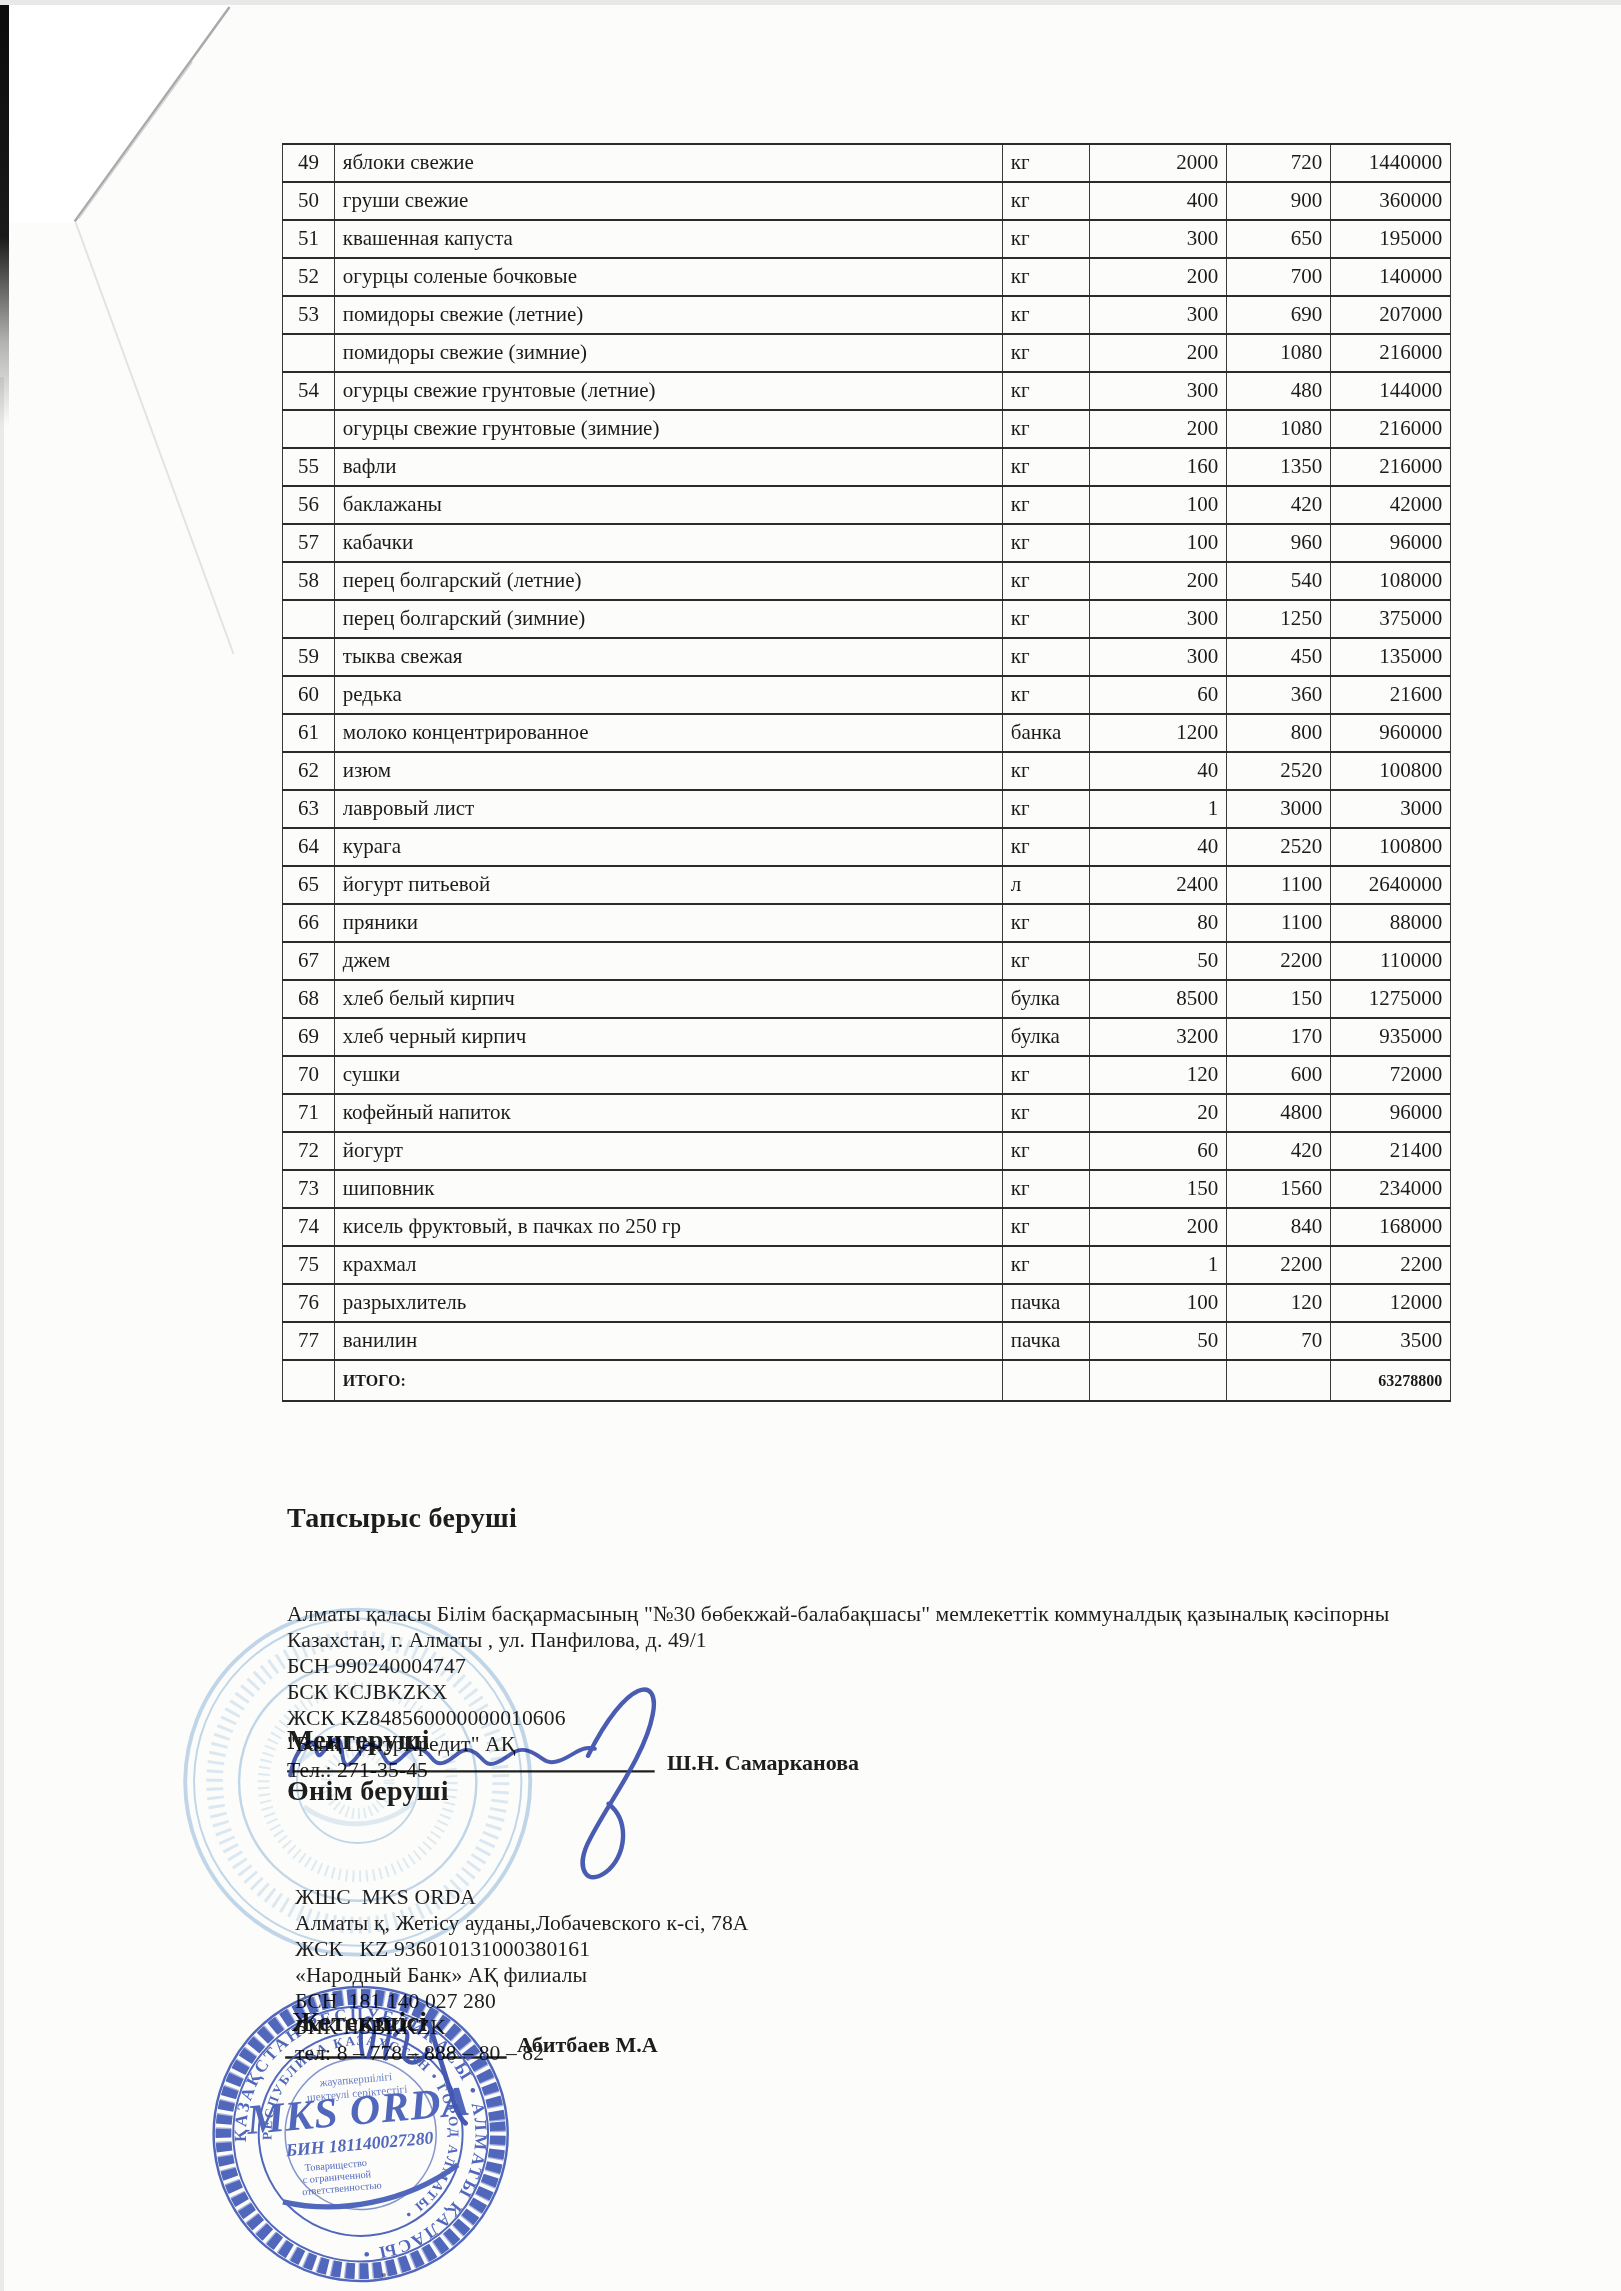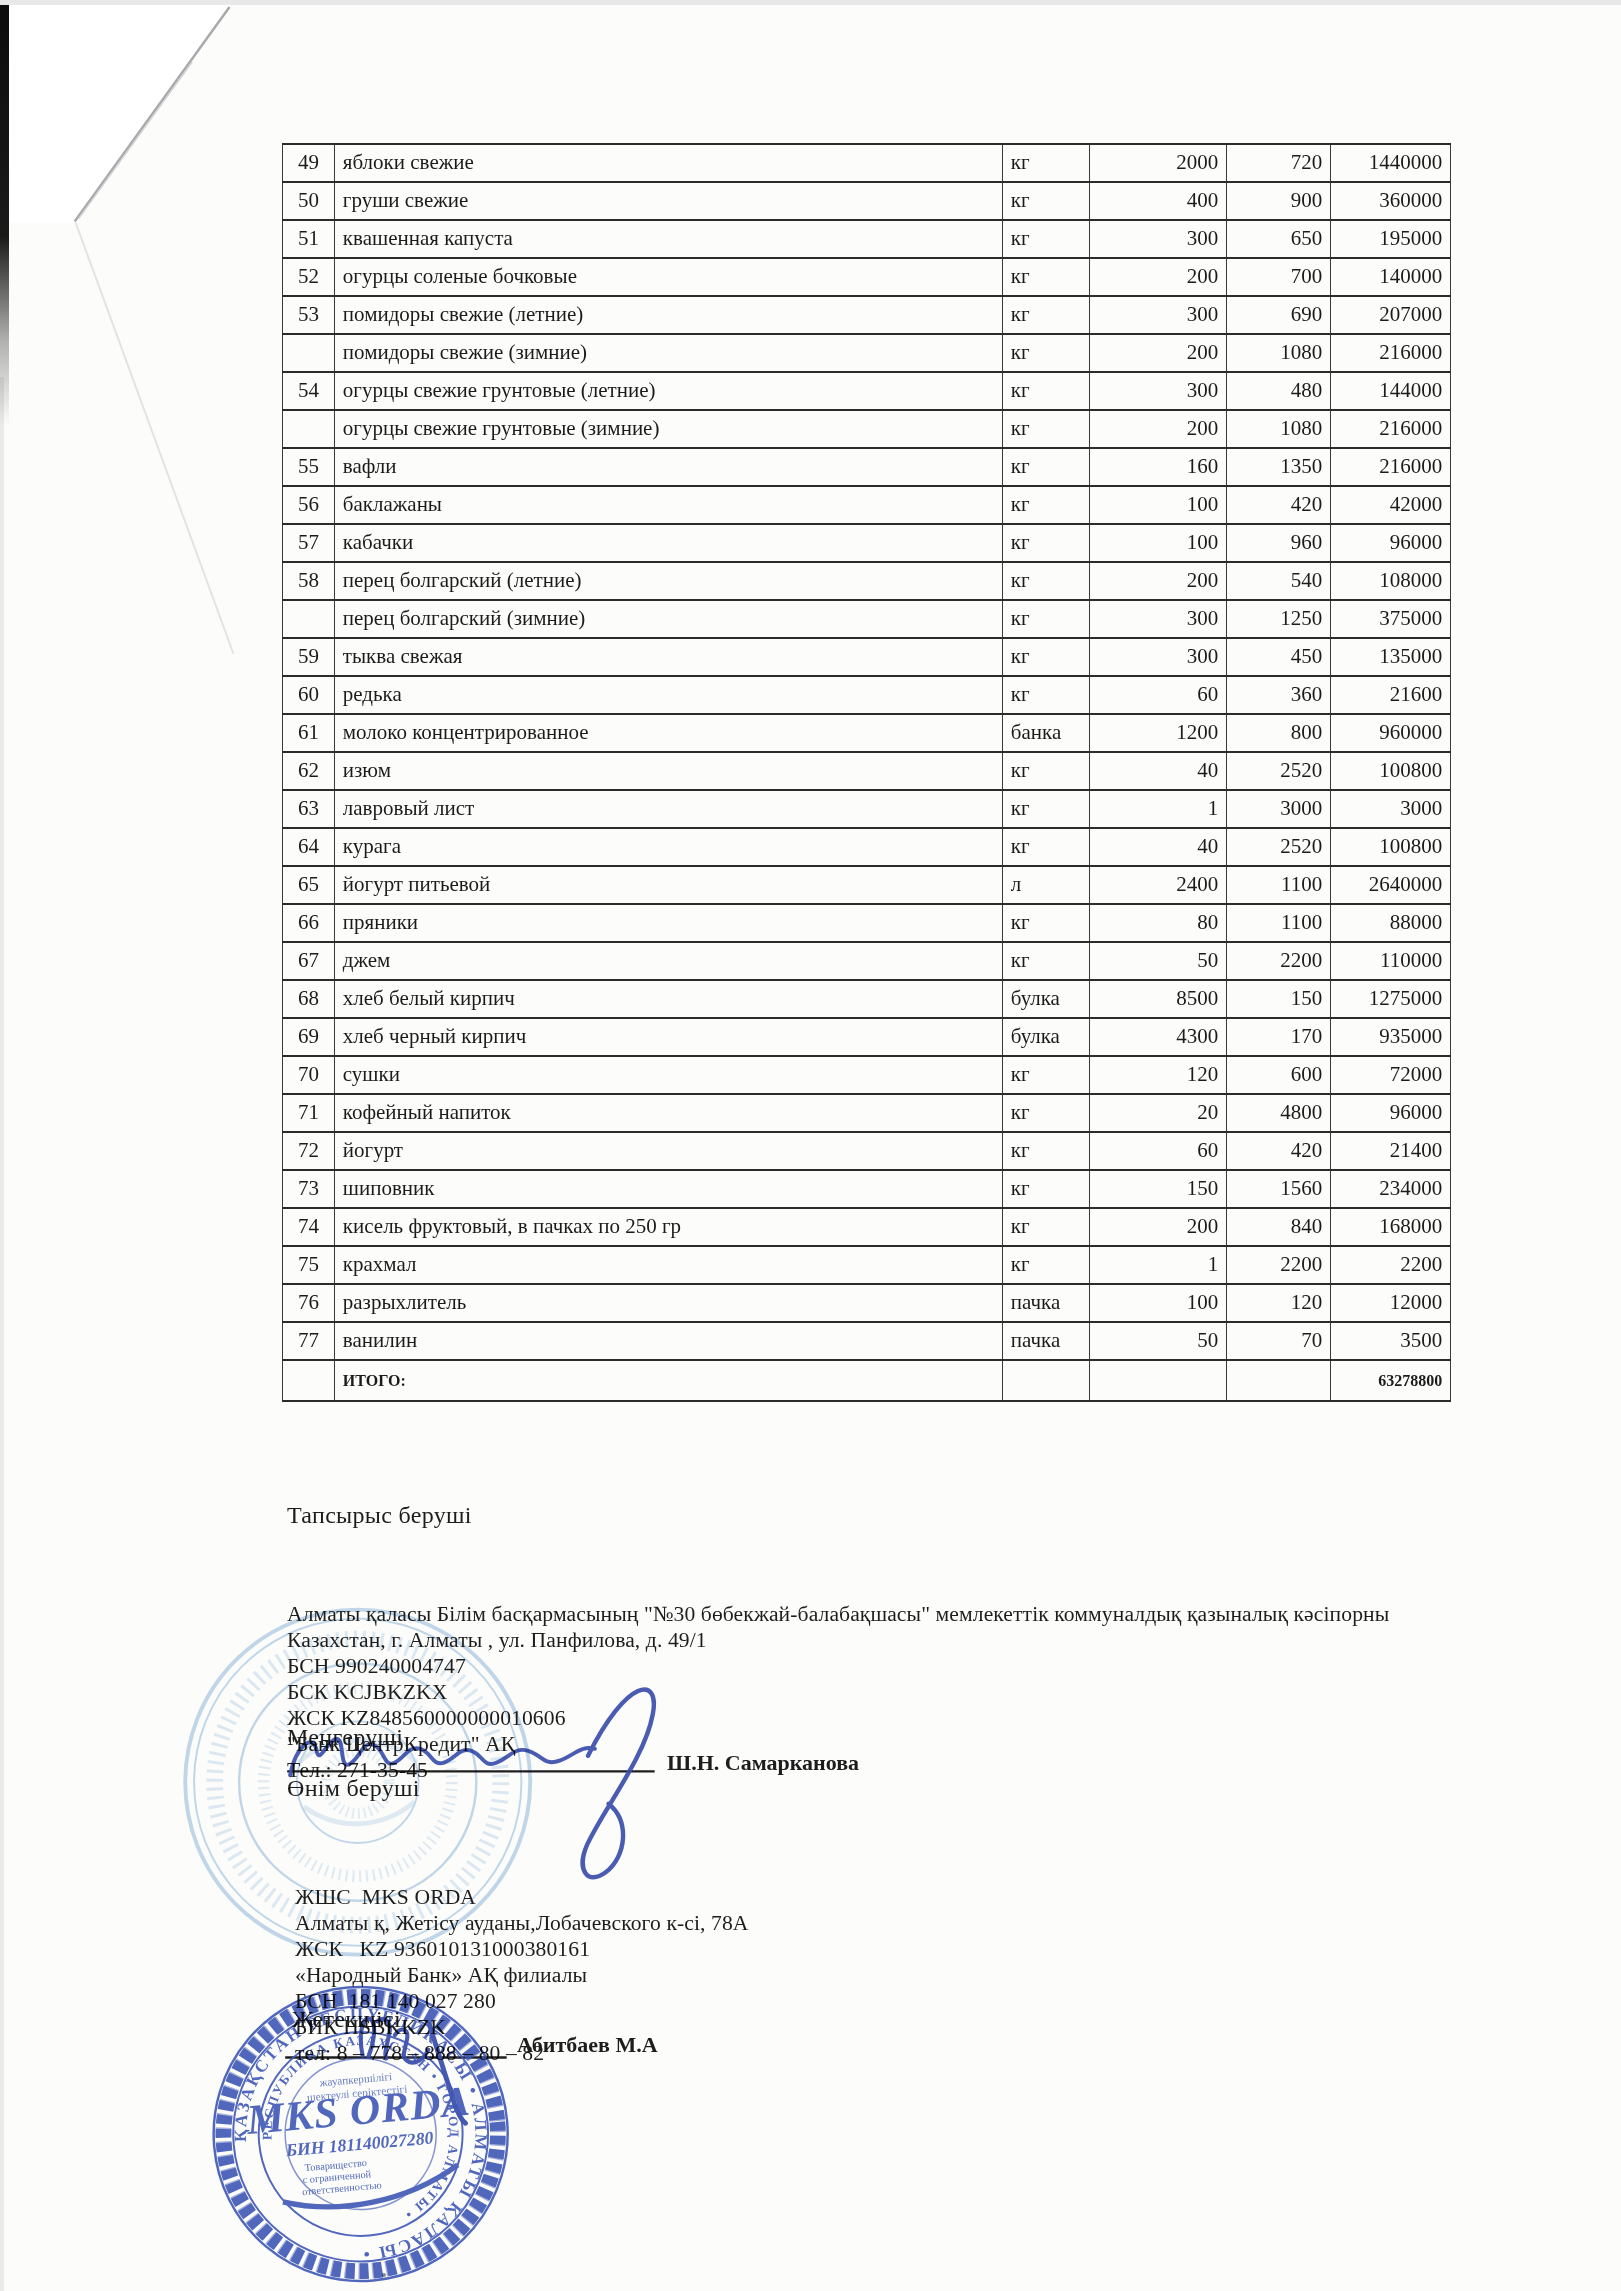--- a/index.html
+++ b/index.html
@@ -29,21 +29,21 @@
   td.c-num{text-align:center;padding:0;}
   td.c-name{padding-left:11.8px;}
   td.c-unit{padding-left:15.7px;}
   td.c-qty,td.c-price,td.c-sum{text-align:right;}
   td.c-qty{padding-right:8.8px;}
   td.c-price{padding-right:8.8px;}
   td.c-sum{padding-right:5.9px;}
   tr.total-row td{height:39px;font-weight:bold;font-size:16px;border-bottom-width:2.5px;}
   
   .abs{position:absolute;white-space:pre;}
-  .b-title{font-weight:normal;font-size:24px;letter-spacing:0.3px;}
+  .b-title{font-weight:bold;font-size:28px;letter-spacing:0.3px;}
   .para .line{font-size:21.6px;line-height:26px;letter-spacing:0.1px;white-space:pre;}
   .signer{font-weight:bold;font-size:22px;}
   .svg-layer{position:absolute;left:0;top:0;pointer-events:none;}
   #svg-over{mix-blend-mode:multiply;}
   .txt-z{position:relative;z-index:2;}
 </style>
 </head>
 <body>
 
 <div class="page">
@@ -288,21 +288,21 @@
           <td class="c-unit">булка</td>
           <td class="c-qty">8500</td>
           <td class="c-price">150</td>
           <td class="c-sum">1275000</td>
         </tr>
 
         <tr>
           <td class="c-num">69</td>
           <td class="c-name">хлеб черный кирпич</td>
           <td class="c-unit">булка</td>
-          <td class="c-qty">4300</td>
+          <td class="c-qty">3200</td>
           <td class="c-price">170</td>
           <td class="c-sum">935000</td>
         </tr>
 
         <tr>
           <td class="c-num">70</td>
           <td class="c-name">сушки</td>
           <td class="c-unit">кг</td>
           <td class="c-qty">120</td>
           <td class="c-price">600</td>

